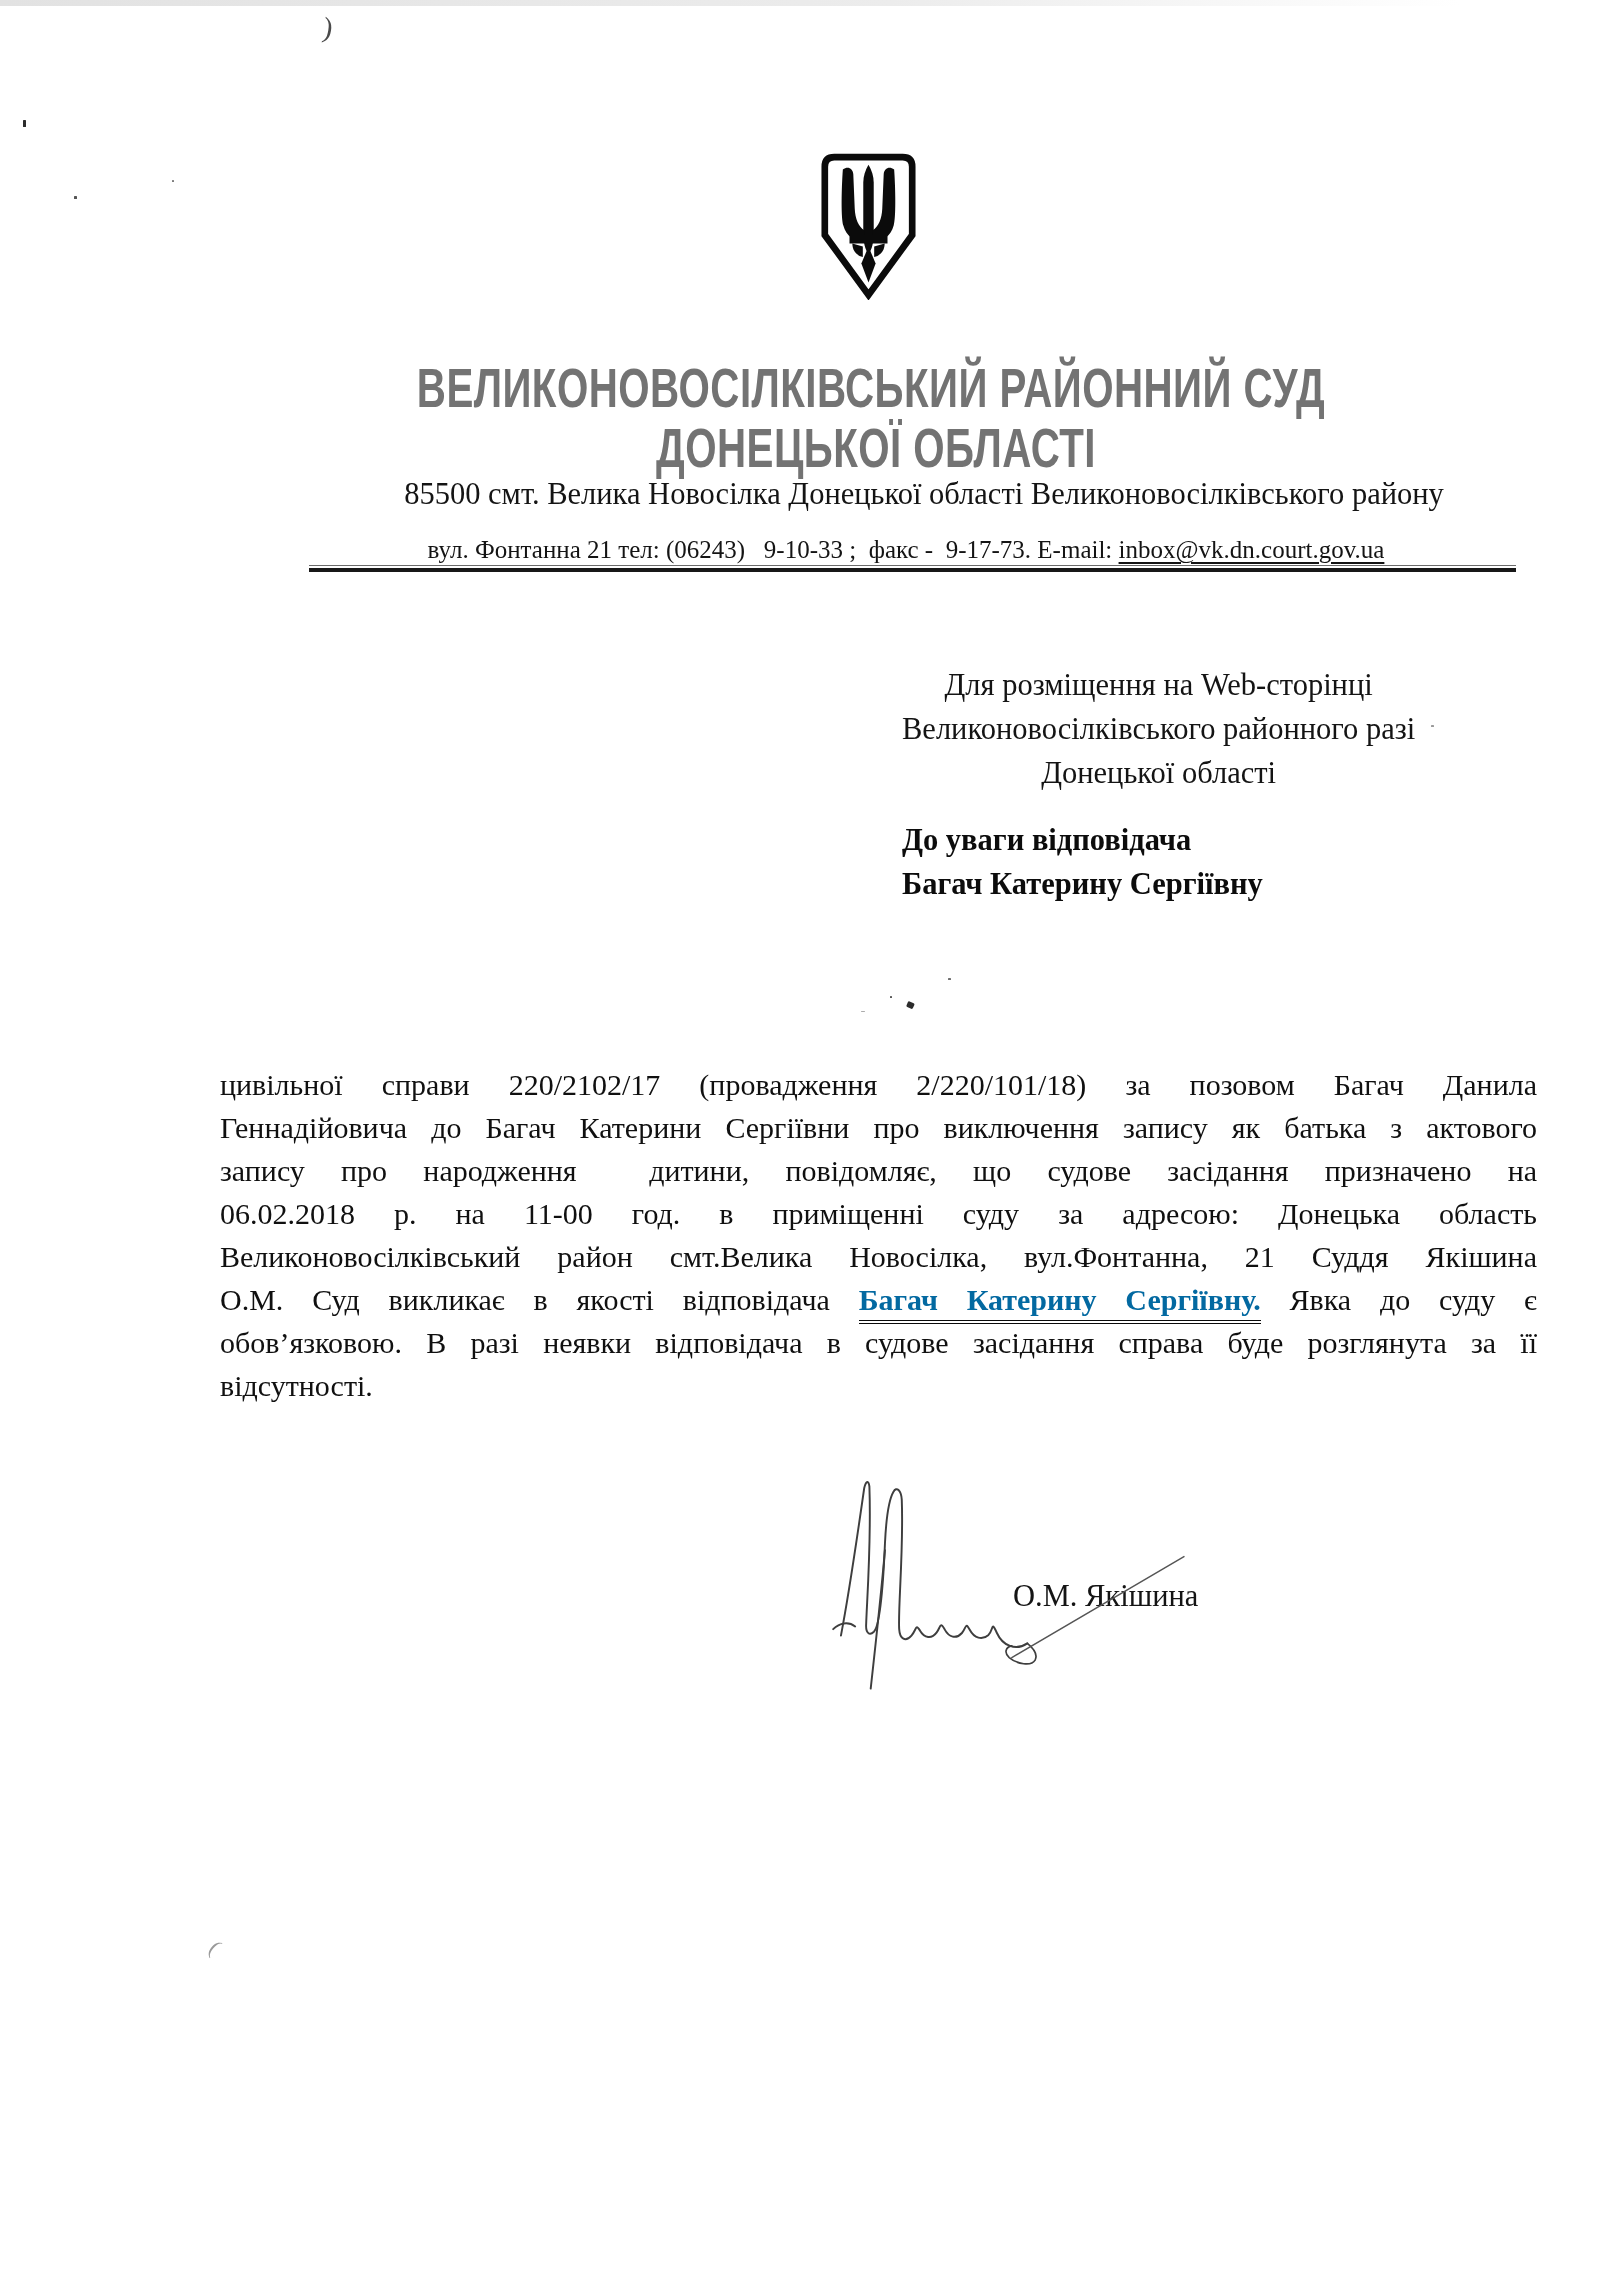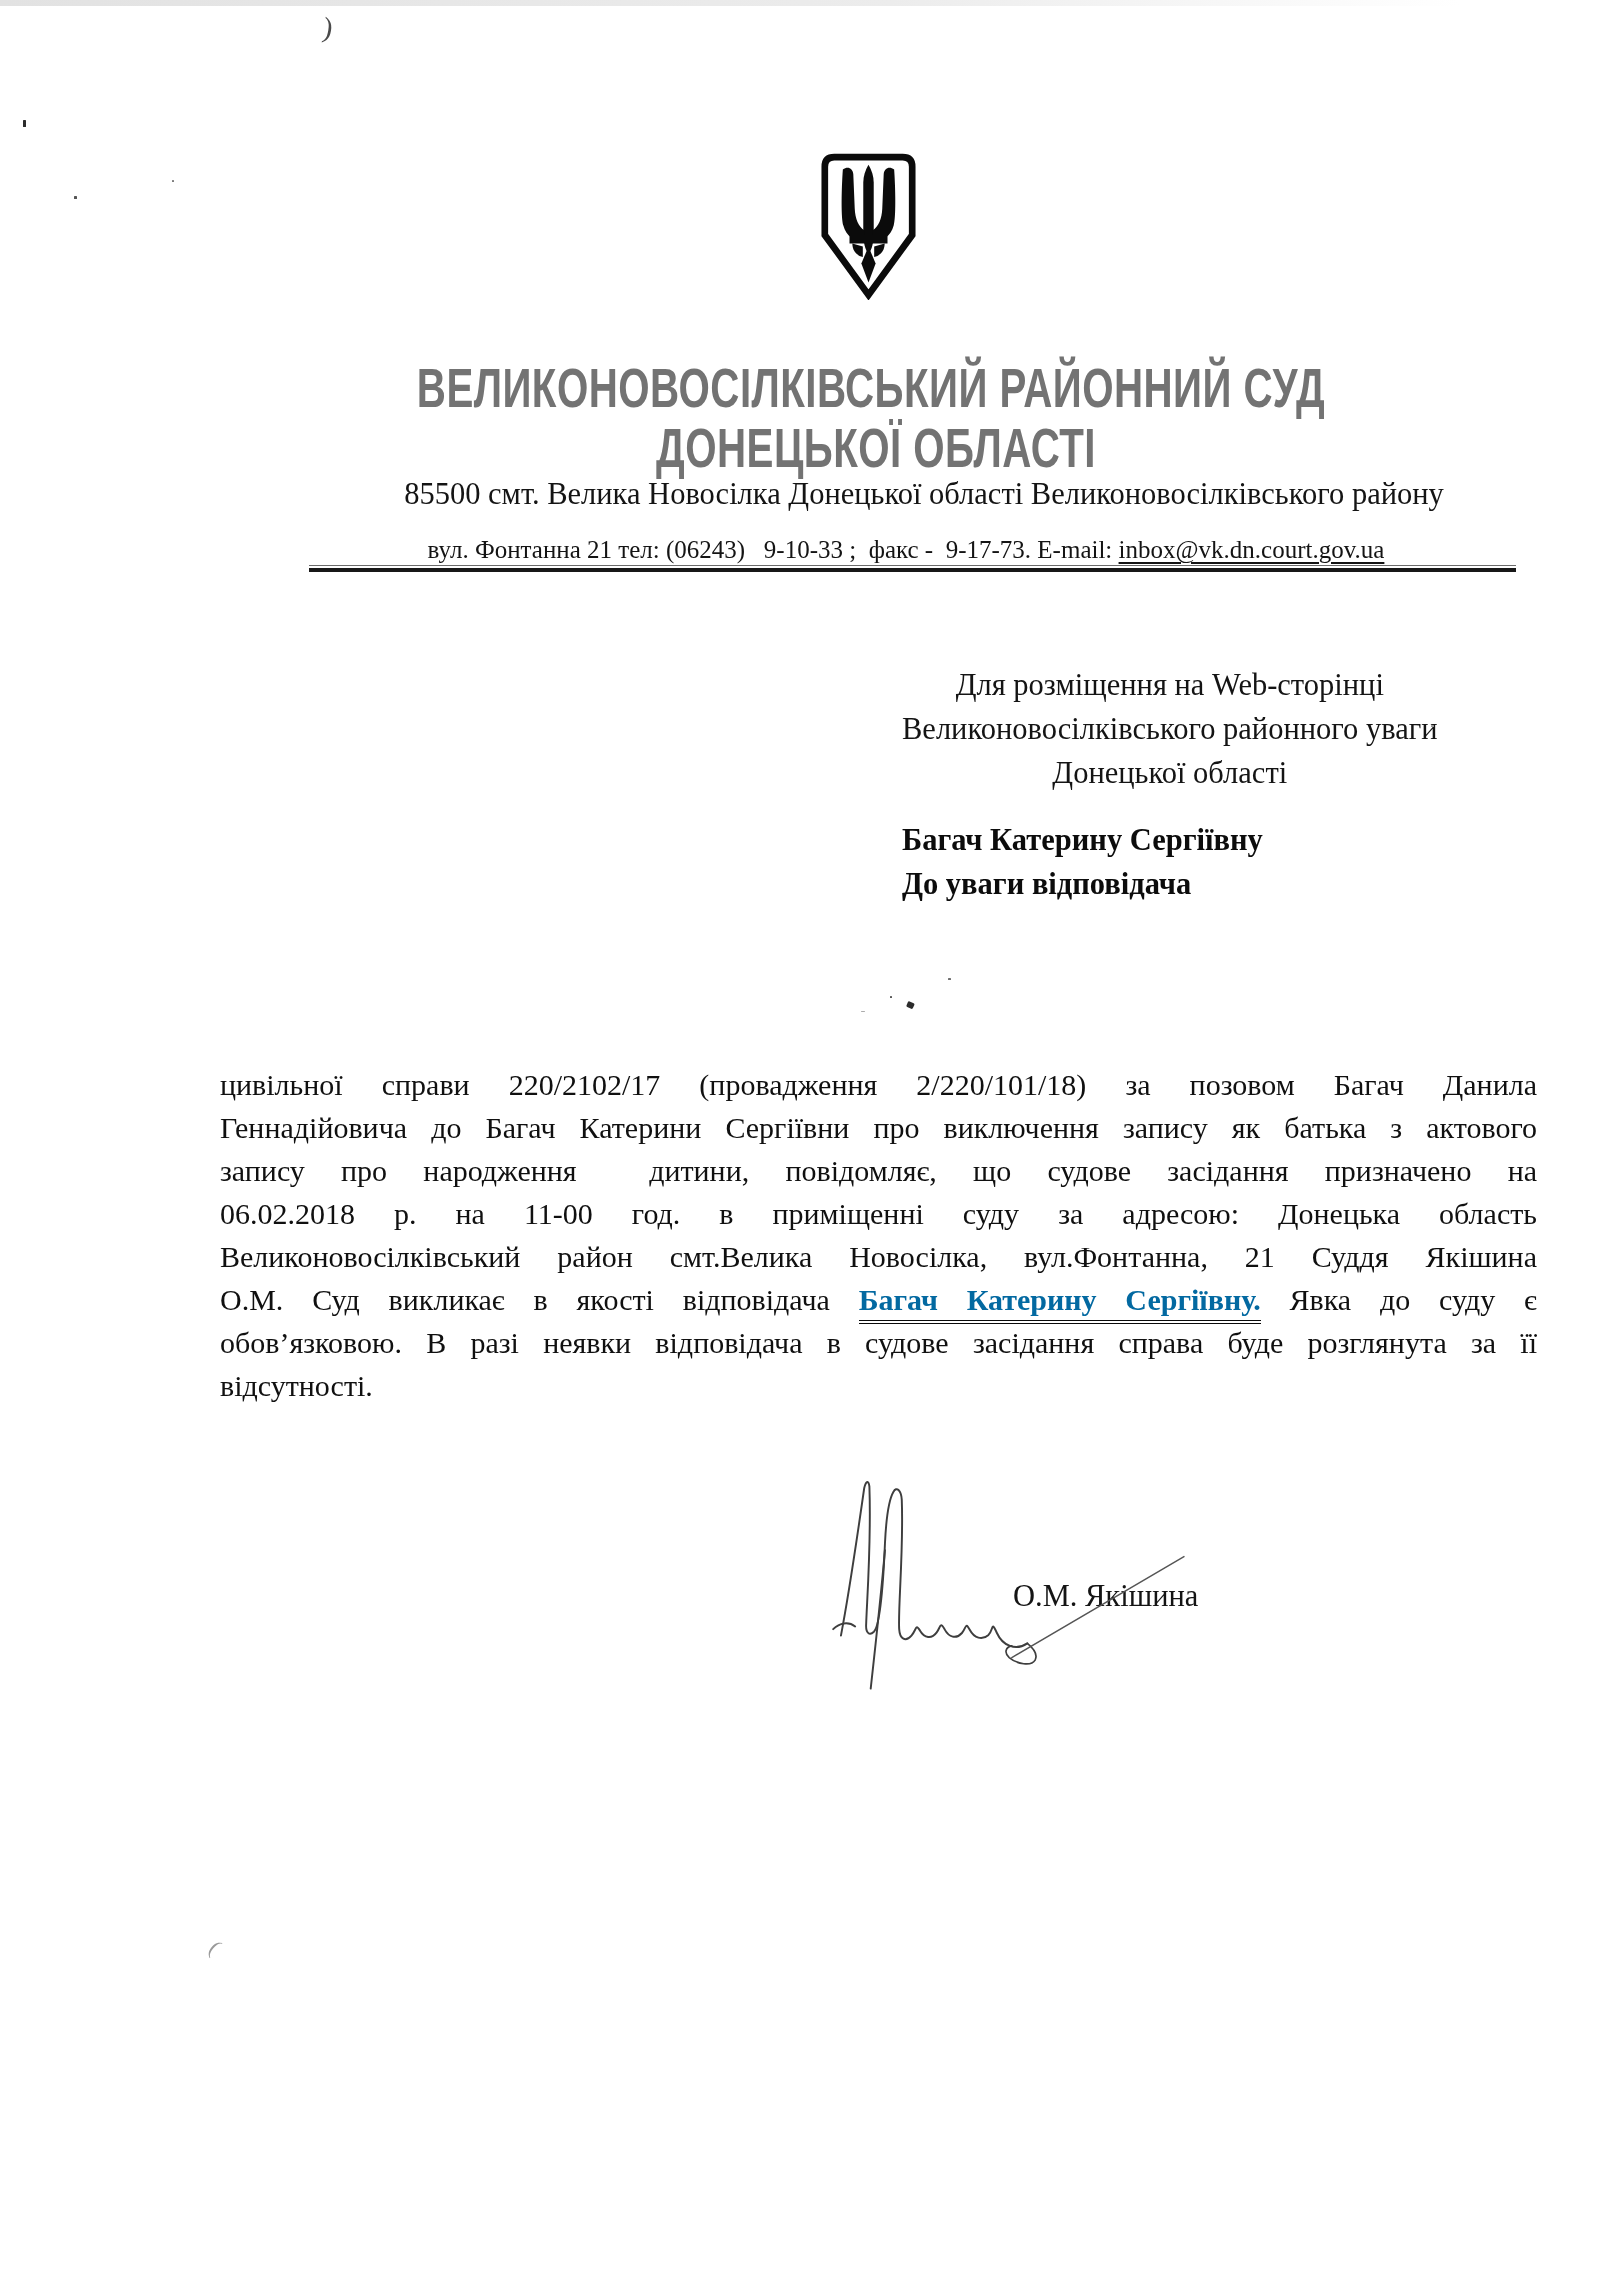--- a/index.html
+++ b/index.html
@@ -69,27 +69,27 @@
   <div class="abs centered addr1" style="left:924px; top:477px;">85500 смт. Велика Новосілка Донецької області Великоновосілківського району</div>
   <div class="abs centered addr2" style="left:906px; top:536px;">
     <span>вул. Фонтанна 21 тел: (06243)&nbsp;&nbsp;&nbsp;9-10-33 ;&nbsp;&nbsp;факс -&nbsp;&nbsp;9-17-73.&nbsp;E-mail: </span><span class="email">inbox@vk.dn.court.gov.ua</span>
   </div>
 
   <div class="abs rule-echo" style="left:309px; top:565px; width:1207px;"></div>
   <div class="abs rule-main" style="left:309px; top:568px; width:1207px;"></div>
 
   <div class="abs recipient" style="left:902px; top:663px;">
     <div>Для розміщення на Web-сторінці</div>
-    <div>Великоновосілківського районного уваги</div>
+    <div>Великоновосілківського районного разі</div>
     <div>Донецької області</div>
   </div>
 
   <div class="abs attention" style="left:902px; top:818px;">
+    <div>До уваги відповідача</div>
     <div>Багач Катерину Сергіївну</div>
-    <div>До уваги відповідача</div>
   </div>
 
   <div class="abs body-par" style="left:220px; top:1063px;">
     <div class="jline">цивільної справи 220/2102/17 (провадження 2/220/101/18) за позовом Багач Данила</div>
     <div class="jline">Геннадійовича до Багач Катерини Сергіївни про виключення запису як батька з актового</div>
     <div class="jline">запису про народження&nbsp; дитини, повідомляє, що судове засідання призначено на</div>
     <div class="jline">06.02.2018 р. на 11-00 год. в приміщенні суду за адресою: Донецька область</div>
     <div class="jline">Великоновосілківський район смт.Велика Новосілка, вул.Фонтанна, 21 Суддя Якішина</div>
     <div class="jline"><span>О.М. Суд викликає в якості відповідача </span><span class="bold-underline">Багач Катерину Сергіївну.</span><span> Явка до суду є</span></div>
     <div class="jline">обов’язковою. В разі неявки відповідача в судове засідання справа буде розглянута за її</div>

